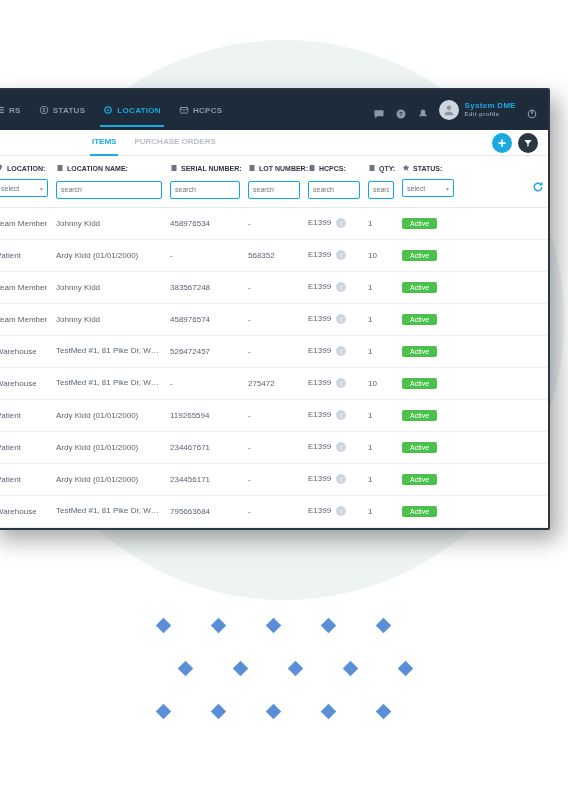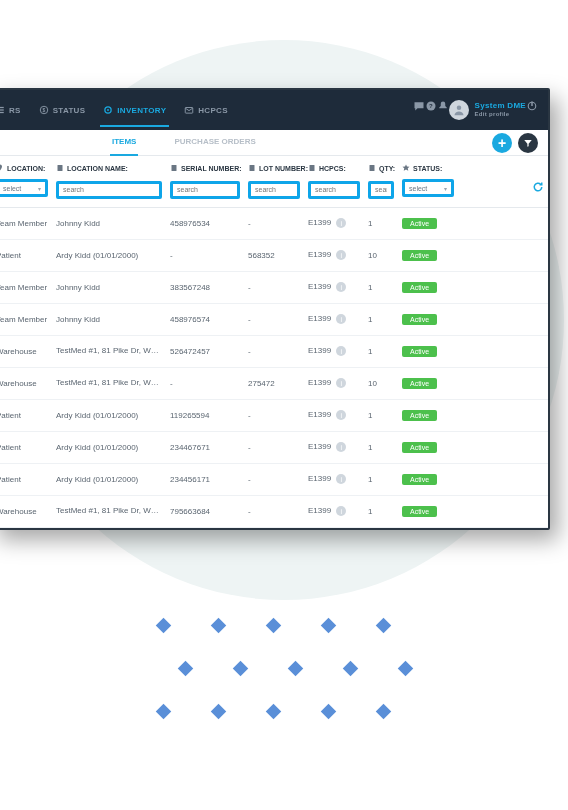--- a/index.html
+++ b/index.html
@@ -8,43 +8,43 @@
   .dots{position:absolute;top:620px;left:158px;z-index:1;}
   .dots .row{display:flex;gap:44px;margin-bottom:32px;}
   .dots .row.offset{margin-left:22px;}
   .dot{width:11px;height:11px;background:#5a8fd8;transform:rotate(45deg);}
   .window{position:absolute;top:88px;left:-10px;width:560px;border:2px solid #2a3642;border-radius:2px;box-shadow:8px 10px 22px rgba(0,0,0,.35);background:#fff;z-index:2;}
   .topbar{background:#1e2b3a;height:40px;display:flex;align-items:center;color:#8a97a6;font-size:8px;font-weight:600;letter-spacing:.3px;padding:0 10px 0 0;gap:8px;white-space:nowrap;}
   .nav{display:flex;align-items:center;gap:12px;flex:0 0 auto;}
   .nav-item{display:flex;align-items:center;gap:4px;padding:12px 3px 10px 3px;border-bottom:2px solid transparent;color:#8a97a6;cursor:pointer;}
   .nav-item.active{color:#1aa9e0;border-bottom-color:#1aa9e0;}
   .nav-icon svg{width:10px;height:10px;display:block;}
-  .top-right{margin-left:auto;display:flex;align-items:flex-start;}
+  .top-right{margin-left:auto;display:flex;align-items:flex-end;gap:10px;}
   .icon-btn{width:12px;height:12px;color:#8a97a6;cursor:pointer;}
   .icon-btn svg{width:12px;height:12px;display:block;fill:currentColor;}
   .avatar{width:20px;height:20px;border-radius:50%;background:#cfd6dd;display:flex;align-items:center;justify-content:center;overflow:hidden;}
   .avatar svg{width:12px;height:12px;fill:#8a97a6;}
   .user-block{display:flex;align-items:center;gap:6px;}
   .user-txt{display:flex;flex-direction:column;line-height:1.1;}
   .user-name{color:#1aa9e0;font-size:8px;}
   .user-sub{color:#8a97a6;font-size:6px;}
   .subtabs{height:26px;background:#fff;border-bottom:1px solid #e5e9ed;display:flex;align-items:center;padding-left:98px;font-size:8px;font-weight:700;color:#b7bfc8;gap:14px;position:relative;}
-  .subtab{padding:8px 2px;border-bottom:2px solid transparent;cursor:pointer;margin-left:20px;}
+  .subtab{padding:8px 2px;border-bottom:2px solid transparent;cursor:pointer;}
   .subtab.active{color:#1aa9e0;border-bottom-color:#1aa9e0;}
   .fab-row{position:absolute;right:10px;top:3px;display:flex;gap:6px;}
   .fab{width:20px;height:20px;border-radius:50%;display:flex;align-items:center;justify-content:center;cursor:pointer;}
   .fab.add{background:#1aa9e0;color:#fff;font-size:14px;font-weight:700;}
   .fab.filter{background:#2a3642;color:#fff;}
   .fab svg{width:10px;height:10px;fill:#fff;}
   .tbl{width:100%;border-collapse:collapse;table-layout:fixed;}
   .thead-row th{font-size:7px;font-weight:700;color:#2a3642;text-align:left;padding:8px 4px 4px 4px;white-space:nowrap;vertical-align:middle;}
   .thead-row th .hwrap{display:flex;align-items:center;gap:3px;}
   .hicon svg{width:8px;height:8px;display:block;fill:#6a7683;}
   .filter-row td{padding:2px 4px 8px 4px;border-bottom:1px solid #e5e9ed;}
-  .filter-row input,.filter-row .sel{width:100%;height:18px;border:3px solid #0ea5e9;border-radius:2px;font-size:7px;padding:0 4px;color:#6a7683;background:#fff;}
+  .filter-row input,.filter-row .sel{width:100%;height:18px;border:1px solid #0ea5e9;border-radius:2px;font-size:7px;padding:0 4px;color:#6a7683;background:#fff;}
   .filter-row .sel{display:flex;align-items:center;justify-content:space-between;}
   .sel .chev{font-size:6px;color:#9aa4af;}
   tbody td{font-size:8px;color:#5a6570;padding:10px 4px;border-bottom:1px solid #eef1f4;white-space:nowrap;overflow:hidden;text-overflow:ellipsis;vertical-align:middle;}
   .badge{display:inline-block;background:#4cc04c;color:#fff;font-size:7px;padding:2px 8px;border-radius:2px;}
   .info-dot{display:inline-flex;width:10px;height:10px;border-radius:50%;background:#cfd6dd;color:#fff;font-size:7px;align-items:center;justify-content:center;margin-left:3px;vertical-align:middle;}
   .refresh-cell{text-align:right;padding-right:8px;}
   .refresh-cell svg{width:12px;height:12px;fill:none;stroke:#1aa9e0;stroke-width:2;}
   col.c-loc{width:60px;} col.c-locname{width:114px;} col.c-serial{width:78px;}
   col.c-lot{width:60px;} col.c-hcpcs{width:60px;} col.c-qty{width:34px;}
   col.c-status{width:60px;} col.c-tail{width:auto;}
@@ -101,21 +101,21 @@
           </span>
         <span>STATUS</span>
       </div>
       <div class="nav-item active">
         <span class="nav-icon">
             <svg viewBox="0 0 16 16">
               <circle cx="8" cy="8" r="5" fill="none" stroke="currentColor" stroke-width="2"></circle>
               <circle cx="8" cy="8" r="1.5" fill="currentColor"></circle>
             </svg>
           </span>
-        <span>INVENTORY</span>
+        <span>LOCATION</span>
       </div>
       <div class="nav-item">
         <span class="nav-icon">
             <svg viewBox="0 0 16 16">
               <rect x="2" y="4" width="12" height="9" rx="1" fill="none" stroke="currentColor" stroke-width="1.5"></rect>
               <path d="M2 5l6 4 6-4" fill="none" stroke="currentColor" stroke-width="1.5"></path>
             </svg>
           </span>
         <span>HCPCS</span>
       </div>

